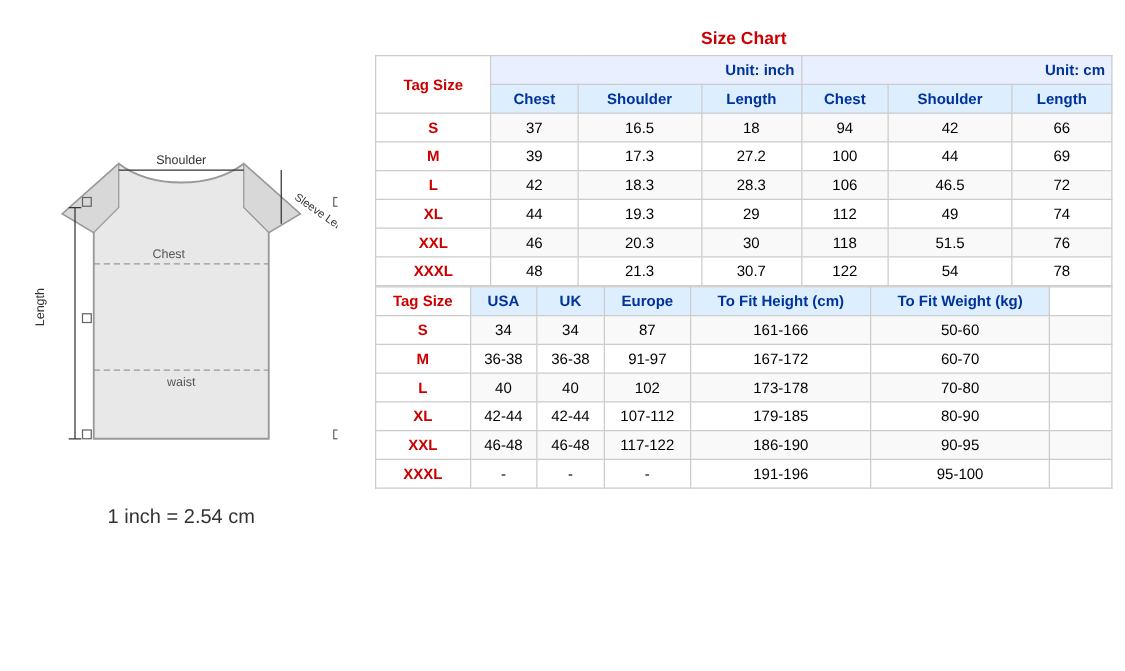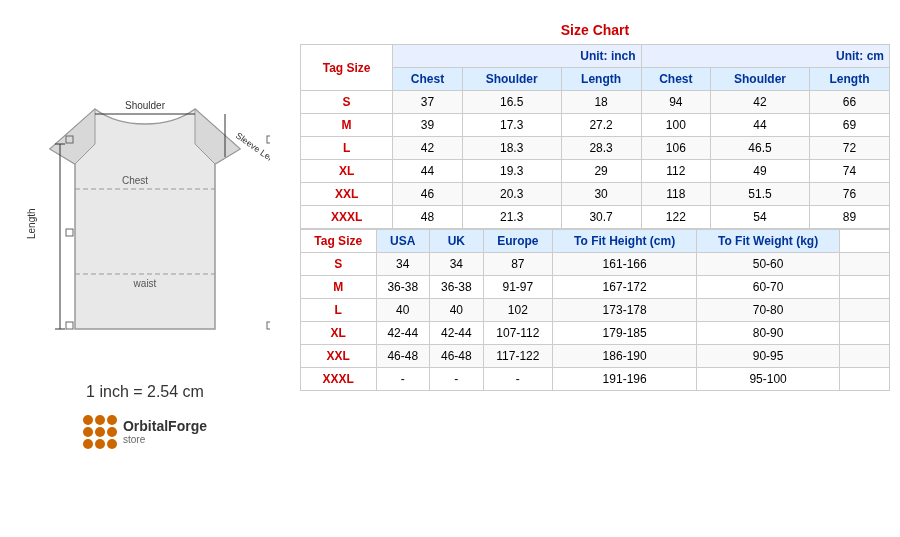--- a/index.html
+++ b/index.html
@@ -165,37 +165,20 @@
       <rect x="247" y="47" width="7" height="7" fill="none" stroke="#666" stroke-width="1"></rect>
       <rect x="247" y="233" width="7" height="7" fill="none" stroke="#666" stroke-width="1"></rect>
       <rect x="46" y="140" width="7" height="7" fill="none" stroke="#666" stroke-width="1"></rect>
     </svg>
   </div>
 
   <div class="note-text">
     <span>1 inch = 2.54 cm</span>
   </div>
 
-  <div class="logo-area">
-    <div class="logo-circles">
-      <div class="logo-circle"></div>
-      <div class="logo-circle"></div>
-      <div class="logo-circle"></div>
-      <div class="logo-circle"></div>
-      <div class="logo-circle"></div>
-      <div class="logo-circle"></div>
-      <div class="logo-circle"></div>
-      <div class="logo-circle"></div>
-      <div class="logo-circle"></div>
-    </div>
-    <div>
-      <div class="logo-text">OrbitalForge</div>
-      <div class="logo-store">store</div>
-    </div>
-  </div>
 </div>
 
 <div class="right-panel">
   <div class="size-chart-title">Size Chart</div>
 
   <table>
     <thead>
       <tr>
         <td rowspan="2" class="tag-size-col">Tag Size</td>
         <td colspan="3" class="unit-header">Unit: inch</td>
@@ -256,21 +239,21 @@
       <td>51.5</td>
       <td>76</td>
     </tr>
         <tr>
       <td class="tag-size-col">XXXL</td>
       <td>48</td>
       <td>21.3</td>
       <td>30.7</td>
       <td>122</td>
       <td>54</td>
-      <td>89</td>
+      <td>78</td>
     </tr>
       </tbody>
   </table>
 
 
   <table>
     <thead>
       <tr>
         <td class="tag-size-col">Tag Size</td>
         <td class="header-blue">USA</td>

